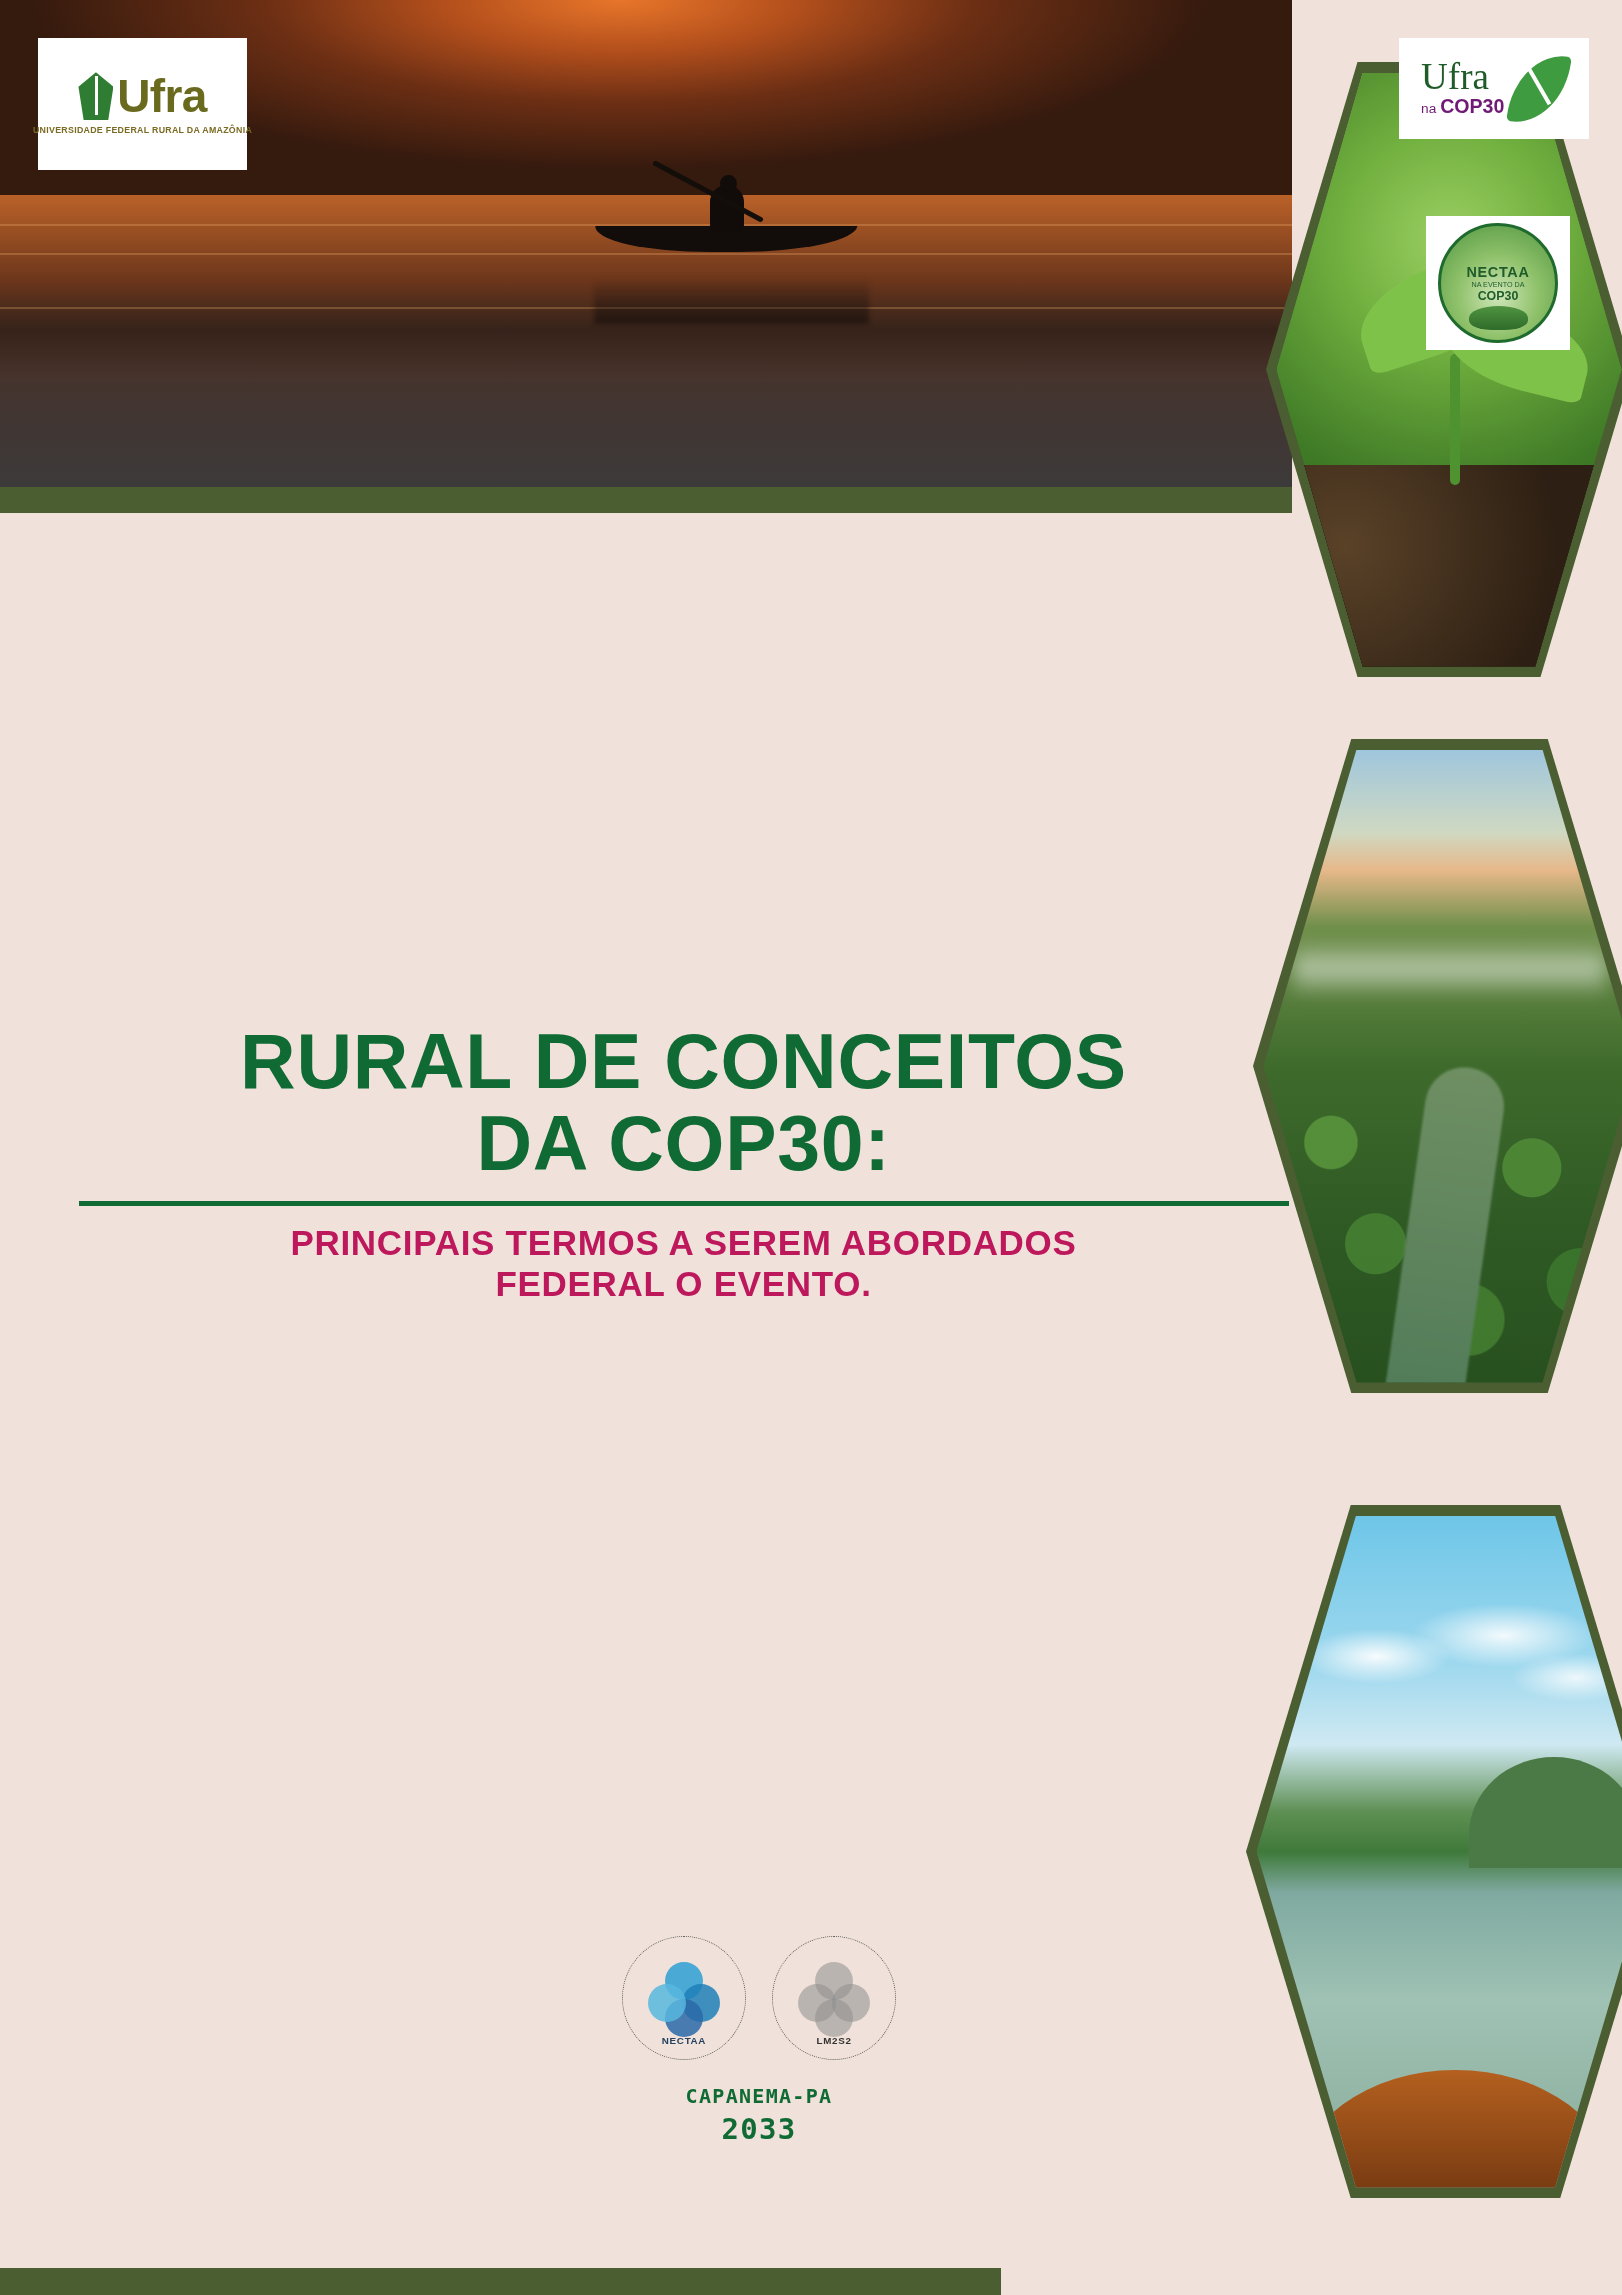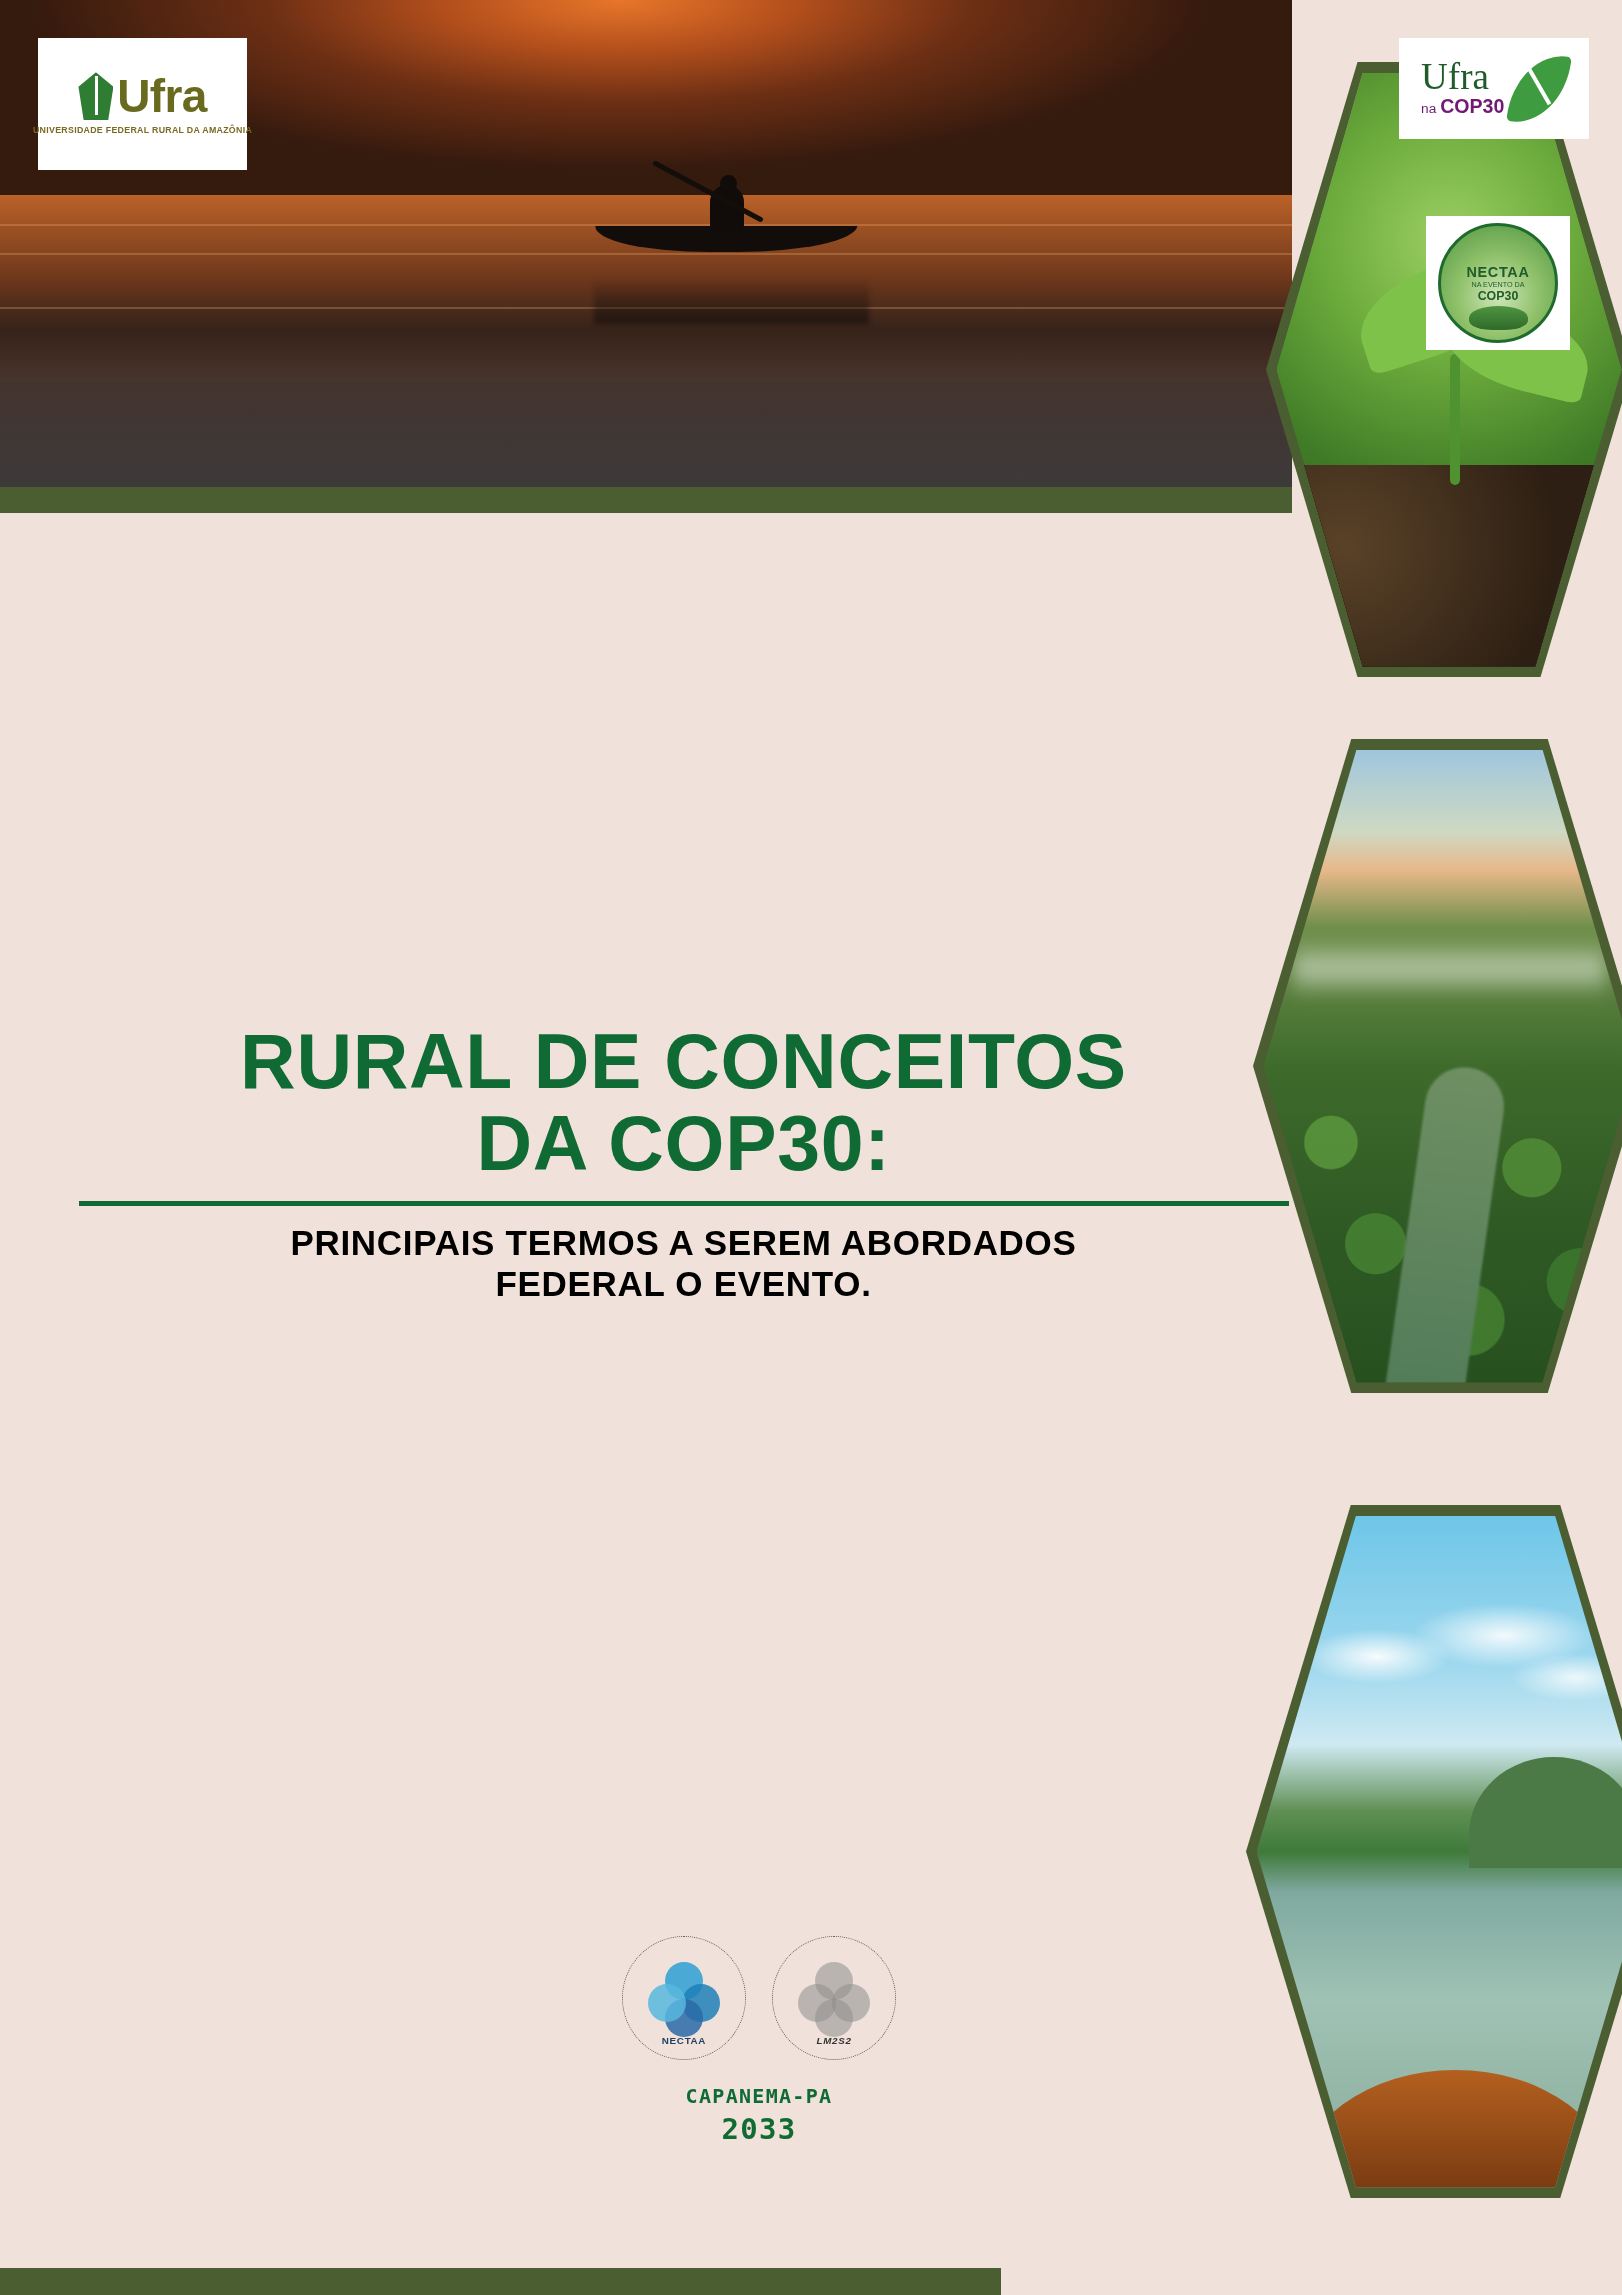--- a/index.html
+++ b/index.html
@@ -346,21 +346,21 @@
   .title-rule {
     height: 4.6px;
     background: #0f6b33;
     margin: 17px auto 15.7px auto;
     width: 1210px;
     max-width: 100%;
   }
   .subtitle {
     font-size: 35px;
     font-weight: bold;
-    color: #000000;
+    color: #be185d;
     line-height: 1.18;
     letter-spacing: 0.7px;
     margin: 0;
   }
 
   
   .footer-logos {
     position: absolute;
     left: 589px;
     top: 1936px;
@@ -400,21 +400,21 @@
   .circ-logo .petals span:nth-child(4){ left: 0;   top: 22px; background: #57b7de; }
   .circ-logo .label {
     position: absolute;
     bottom: 14.4px;
     font-size: 9.8px;
     font-weight: bold;
     color: #22405f;
     letter-spacing: 0.7px;
   }
   .lm252 .petals span { background: #8e8e8e !important; opacity: 0.55; }
-  .lm252 .label { color: #333; font-style: italic; }
+  .lm252 .label { color: #333; }
 
   .footer-text {
     position: absolute;
     left: 589px;
     top: 2084px;
     width: 340px;
     text-align: center;
     color: #0f6b33;
     font-family: "DejaVu Sans Mono", monospace;
     font-weight: bold;

